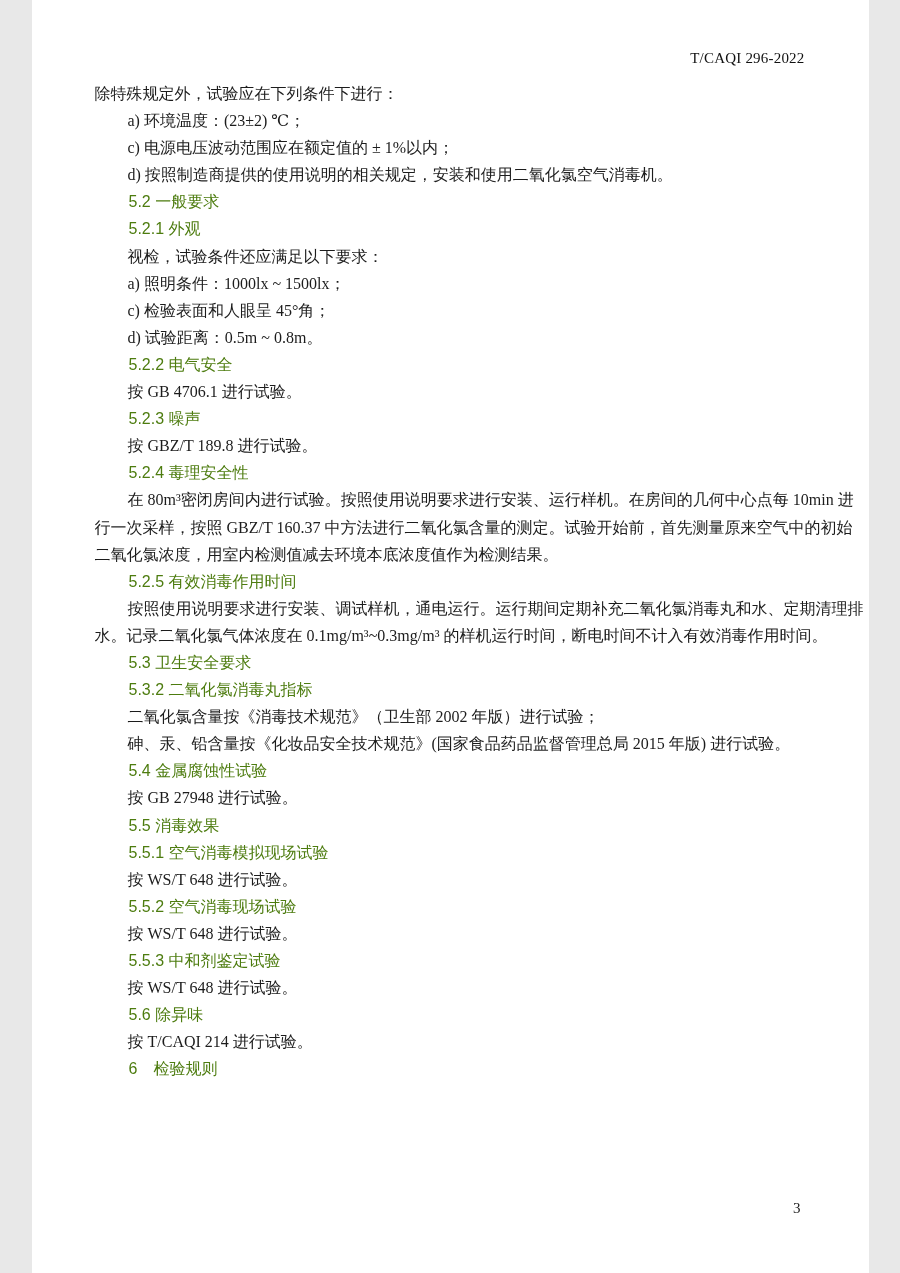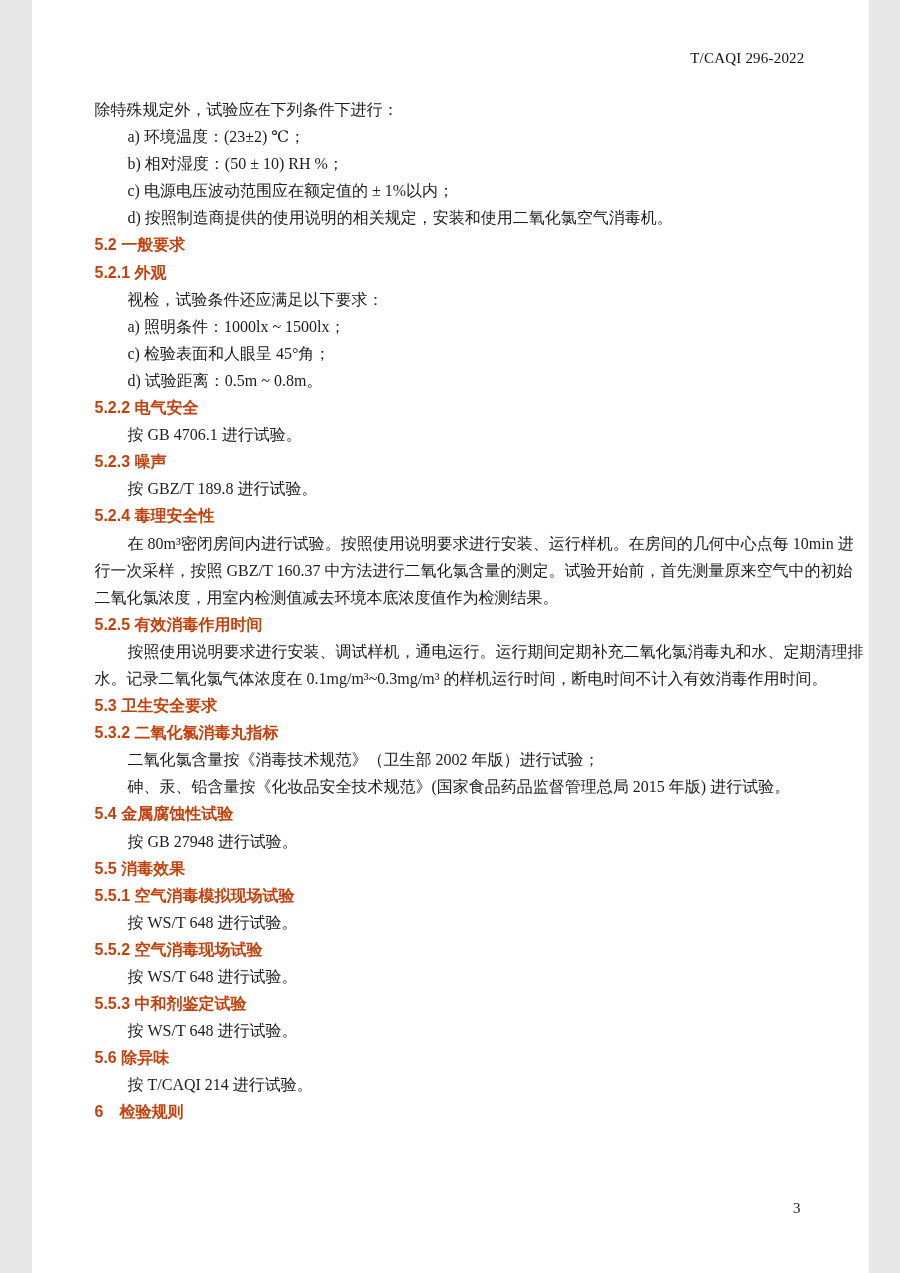--- a/index.html
+++ b/index.html
@@ -17,59 +17,59 @@
     top: 50px;
     right: 64px;
     font-family: "Liberation Serif", "DejaVu Serif", serif;
     font-size: 15px;
     color: #111111;
     letter-spacing: 0.2px;
   }
   .content {
     position: absolute;
     left: 63px;
-    top: 96px;
+    top: 80px;
     width: 786px;
   }
   .line {
     height: 27.1px;
     line-height: 27.1px;
     white-space: nowrap;
     font-size: 16px;
     overflow: hidden;
   }
   .body-line {
     font-family: "Liberation Serif", "DejaVu Serif", serif;
     color: #1c1c1c;
   }
   .heading-line {
     font-family: "Liberation Sans", "DejaVu Sans", sans-serif;
-    font-weight: bold;
-    color: #c2410c;
+    font-weight: normal;
+    color: #4d7c0f;
+    margin-left: 34px;
   }
   .i1 { padding-left: 33px; }
   .doc-footer {
     position: absolute;
     top: 1200px;
     right: 68px;
     font-family: "Liberation Serif", "DejaVu Serif", serif;
     font-size: 15px;
     color: #1c1c1c;
   }
 </style>
 </head>
 <body>
 
 <div class="page">
   <div class="doc-header">T/CAQI 296-2022</div>
 
   <main class="content" id="doc-body">
       <div class="line body-line">除特殊规定外，试验应在下列条件下进行：</div>
       <div class="line body-line i1">a) 环境温度：(23±2) ℃；</div>
-      <div class="line body-line i1">b) 相对湿度：(50 ± 10) RH  %；</div>
       <div class="line body-line i1">c) 电源电压波动范围应在额定值的 ± 1%以内；</div>
       <div class="line body-line i1">d) 按照制造商提供的使用说明的相关规定，安装和使用二氧化氯空气消毒机。</div>
       <div class="line heading-line">5.2 一般要求</div>
       <div class="line heading-line">5.2.1 外观</div>
       <div class="line body-line i1">视检，试验条件还应满足以下要求：</div>
       <div class="line body-line i1">a) 照明条件：1000lx ~ 1500lx；</div>
       <div class="line body-line i1">c) 检验表面和人眼呈 45°角；</div>
       <div class="line body-line i1">d) 试验距离：0.5m ~ 0.8m。</div>
       <div class="line heading-line">5.2.2 电气安全</div>
       <div class="line body-line i1">按 GB 4706.1 进行试验。</div>

